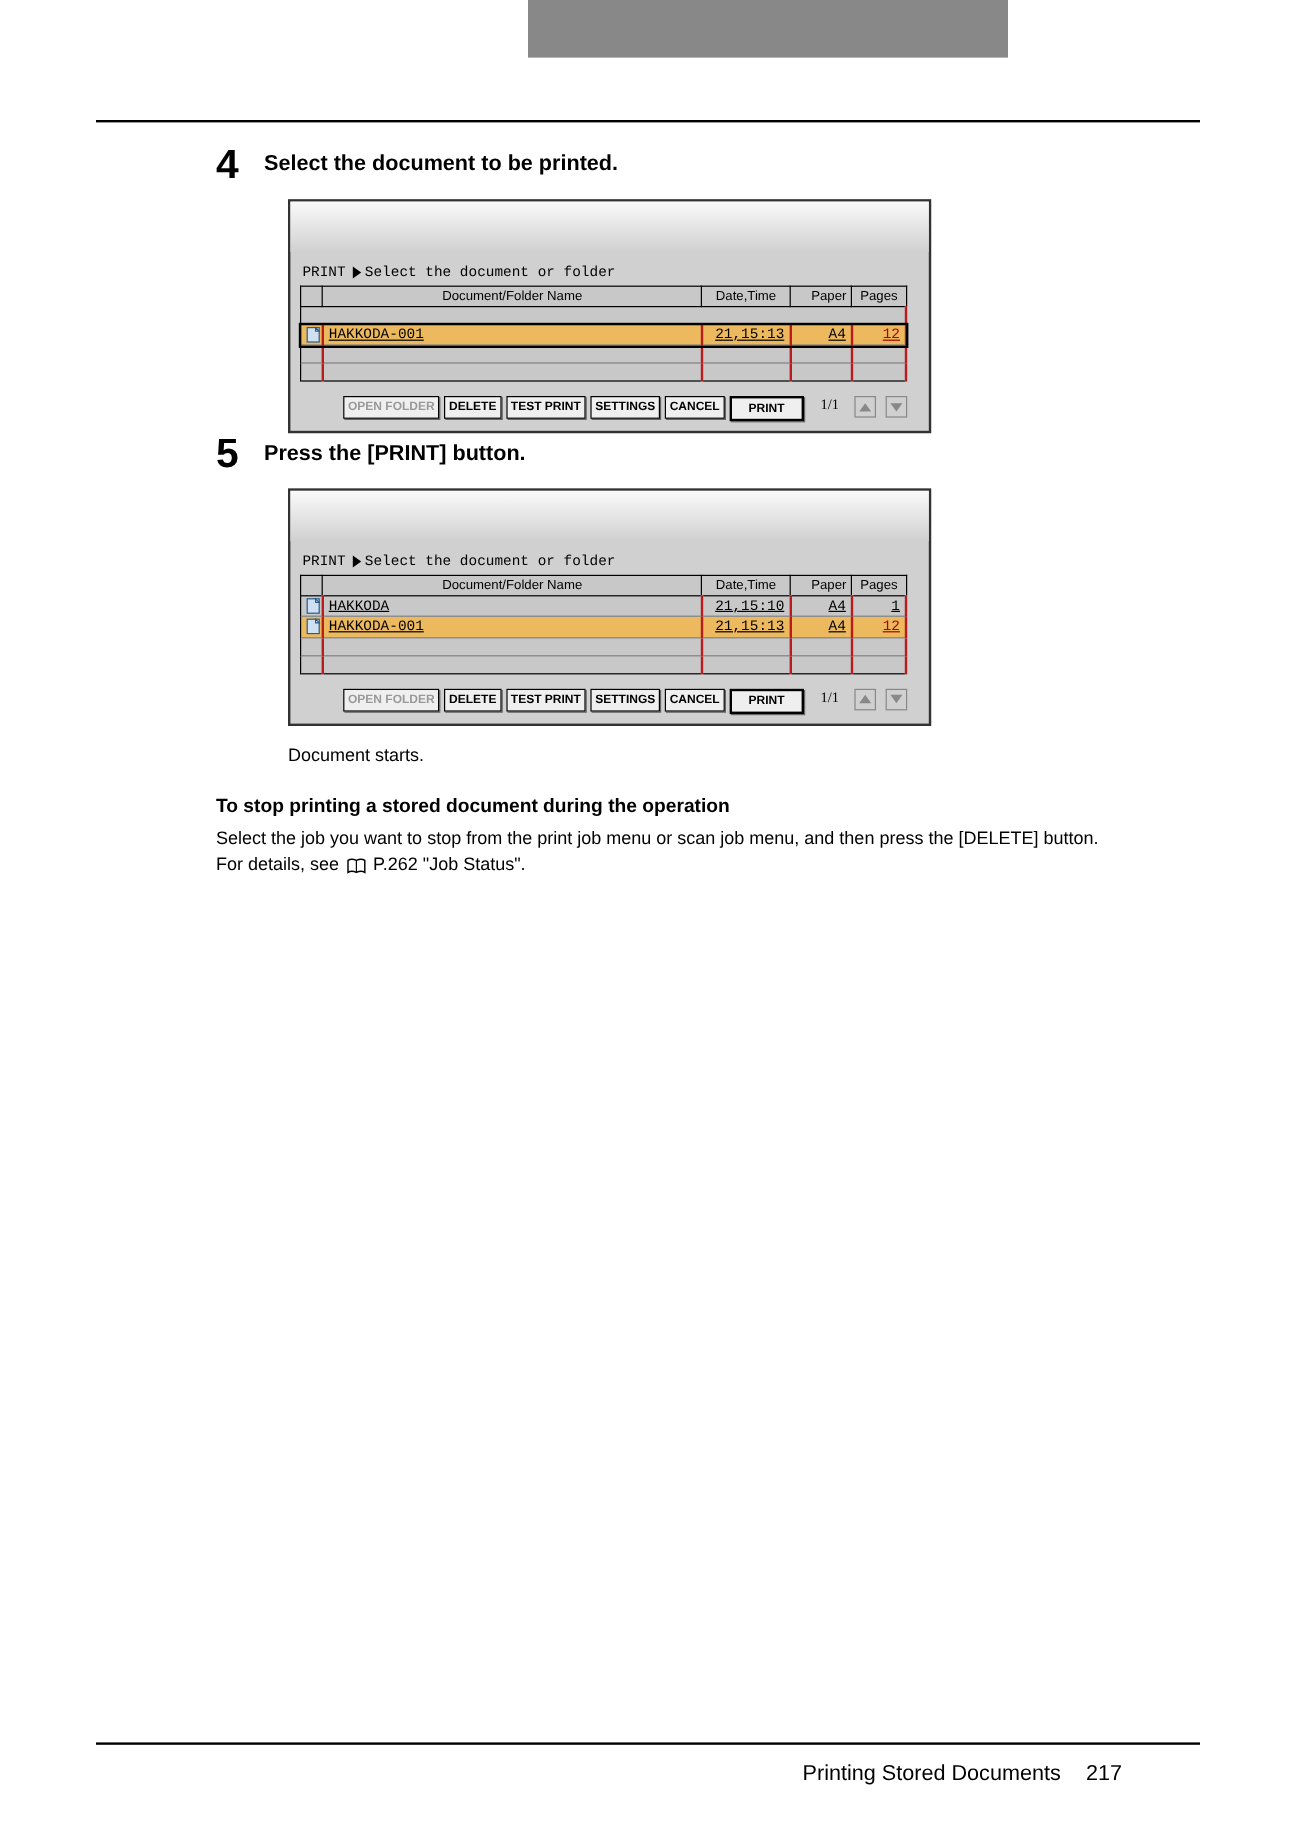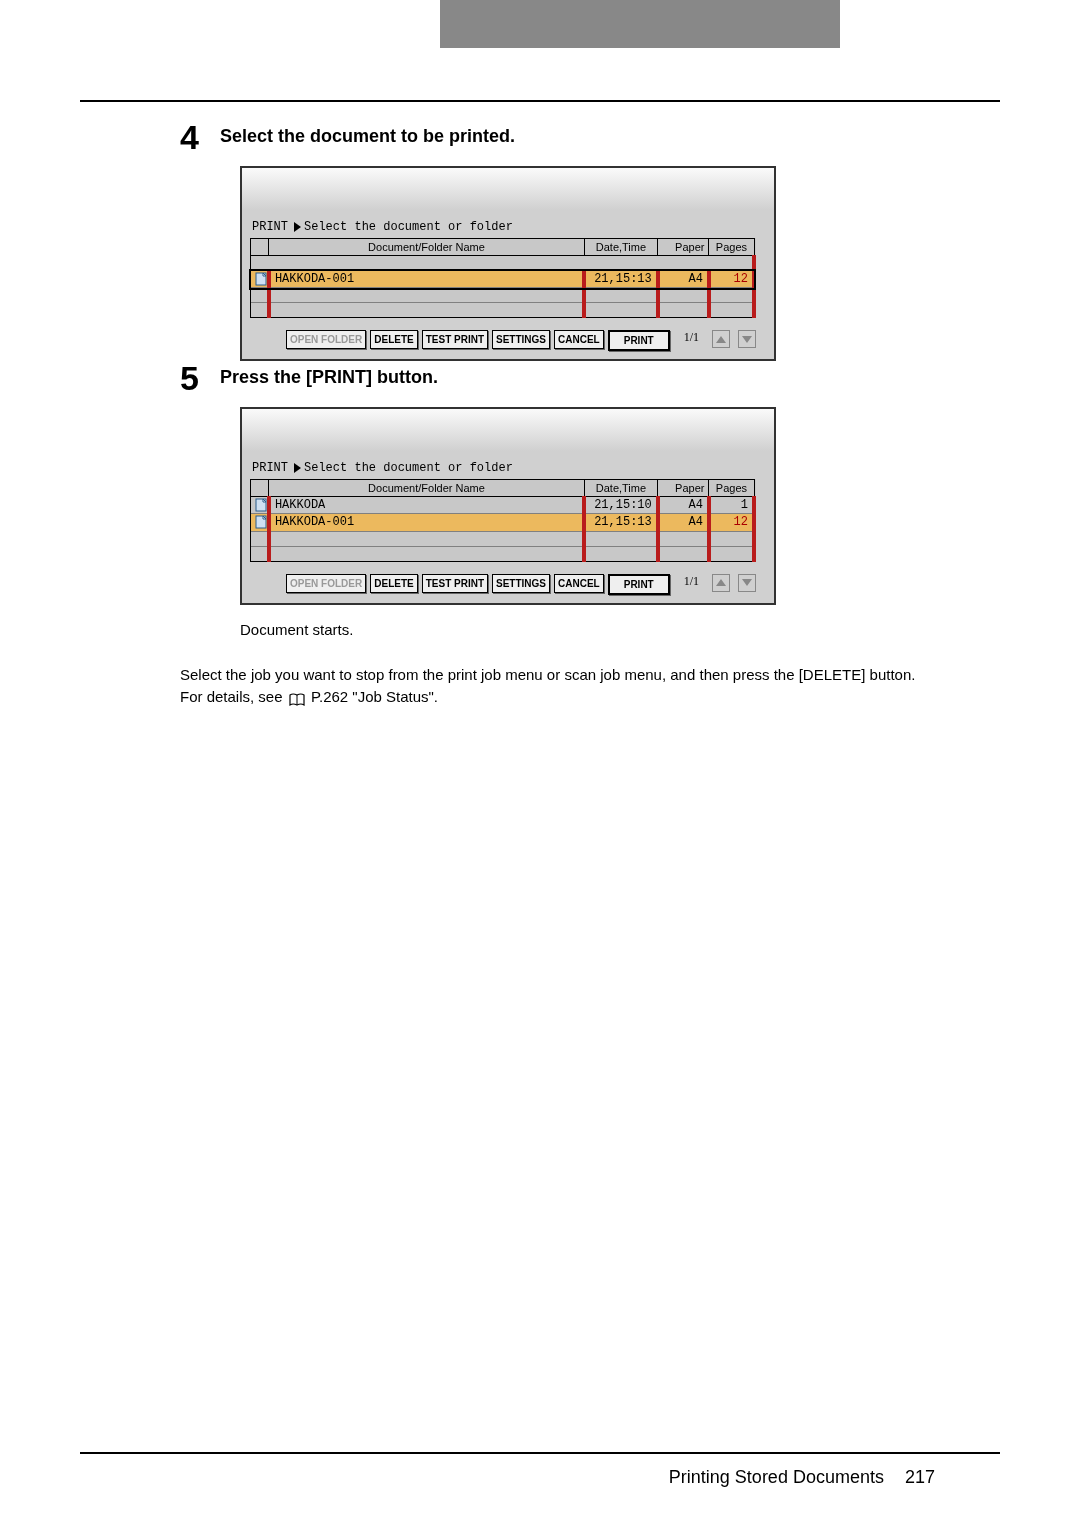--- a/index.html
+++ b/index.html
@@ -25,21 +25,21 @@
   
   .panel { border: 2px solid #323232; background: #d0d0d0; position: relative; width: 536px; margin-top: 8px; }
   .panel-gradient { height: 42px; background: linear-gradient(#fafafa, #d0d0d0); }
   .panel-inner { padding: 0 18px 8px 8px; font-family: 'Courier New', monospace; font-size: 12px; }
   .panel-caption-row { display:flex; align-items:center; padding: 10px 2px 4px 2px; }
   .panel-caption-label { font-family: 'Courier New', monospace; font-size: 12px; }
   .panel-caption-arrow { display:inline-block; width:0; height:0; border-top:5px solid transparent; border-bottom:5px solid transparent; border-left:7px solid #000; margin: 0 3px 0 6px; vertical-align: middle; }
 
   table.doc-table { width: 100%; border-collapse: collapse; border: 1px solid #000; background: #c8c8c8; table-layout: fixed; }
   table.doc-table th { background: #c8c8c8; border: 1px solid #000; font-family: Arial; font-size: 11px; font-weight: normal; padding: 2px 4px; }
-  table.doc-table td { border-left: 1px solid #000; border-right: 4px solid #b91c1c; padding: 1px 4px; height: 15px; font-family: 'Courier New', monospace; font-size: 12px; vertical-align: middle; }
+  table.doc-table td { border-left: 1px solid #000; border-right: 2px solid #b91c1c; padding: 1px 4px; height: 15px; font-family: 'Courier New', monospace; font-size: 12px; vertical-align: middle; text-decoration: underline; }
   table.doc-table tr.row-line { border-bottom: 1px solid #808080; }
   .col-icon { width: 18px; }
   .col-name { width: 308px; text-align: center; }
   .col-dt { width: 72px; text-align: center; }
   .col-paper { width: 50px; text-align: right; }
   .col-pages { width: 44px; text-align: center; }
   td.c-name { text-align: left; padding-left: 4px; }
   td.c-dt { text-align: right; padding-right: 6px; }
   td.c-paper { text-align: right; padding-right: 6px; }
   td.c-pages { text-align: right; padding-right: 6px; color: #a00; }
@@ -221,20 +221,21 @@
               </span>
             <span class="arrow-box">
                 <span class="tri-down"></span>
               </span>
           </div>
         </div>
       </div>
       <p class="para">Document starts.</p>
     </div>
 
+    <div class="sub-head">To stop printing a stored document during the operation</div>
     <p style="line-height:1.45">
       <span>Select the job you want to stop from the print job menu or scan job menu, and then press the [DELETE] button. For details, see </span>
       <span class="book-icon">
         <svg viewBox="0 0 16 14">
             <path d="M1 2 Q4 0 8 2 Q12 0 15 2 L15 12 Q12 10 8 12 Q4 10 1 12 Z" fill="none" stroke="#000" stroke-width="1.2"></path>
             <line x1="8" y1="2" x2="8" y2="12" stroke="#000"></line>
           </svg>
       </span>
       <span> P.262 "Job Status".</span>
     </p>

